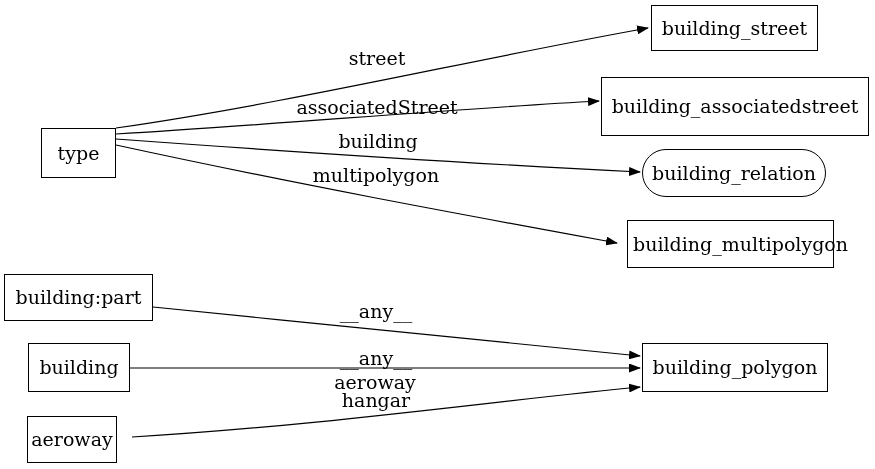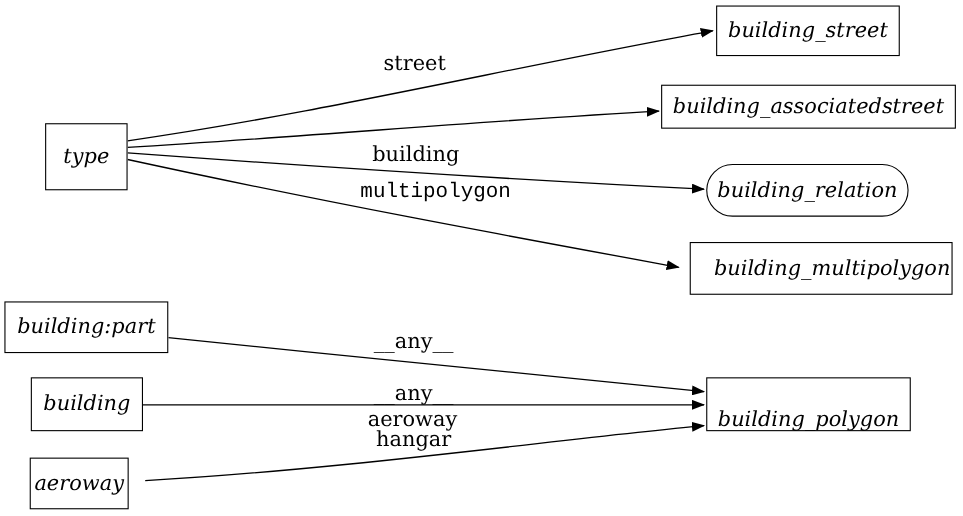--- a/index.html
+++ b/index.html
@@ -9,41 +9,41 @@
     font-family:"DejaVu Serif","Liberation Serif",serif;
     color:var(--text,#000000);
   }
   .edge-layer{position:absolute;left:0;top:0;width:875px;height:469px;}
   .edge-path{fill:none;stroke:var(--stroke,#000000);stroke-width:1.2px;}
   .node{
     position:absolute;box-sizing:border-box;
     display:flex;align-items:center;justify-content:center;
     border:1.4px solid var(--stroke,#000000);
     background:#ffffff;
-    font-size:19px;line-height:1;white-space:nowrap;font-style:italic;
+    font-size:19px;line-height:1;white-space:nowrap;
   }
   .elabel{
     position:absolute;transform:translate(-50%,-50%);
     font-size:19px;line-height:1;white-space:nowrap;
   }
   
-  #n-type{left:41px;top:112px;width:75px;height:61px;}
+  #n-type{left:41px;top:128px;width:75px;height:50px;}
   #n-street{left:651px;top:5px;width:167px;height:46px;}
-  #n-assoc{left:601px;top:77px;width:268px;height:40px;}
+  #n-assoc{left:601px;top:77px;width:268px;height:59px;}
   #n-relation{left:642px;top:149px;width:184px;height:48px;border-radius:24px;}
-  #n-multi{left:627px;top:220px;width:239px;height:48px;padding-left:20px;}
+  #n-multi{left:627px;top:220px;width:207px;height:48px;padding-left:20px;}
   #n-part{left:4px;top:274px;width:149px;height:47px;}
   #n-building{left:28px;top:343px;width:102px;height:49px;}
   #n-aeroway{left:27px;top:416px;width:90px;height:47px;}
-  #n-polygon{left:642px;top:343px;width:186px;height:49px;align-items:flex-end;}
+  #n-polygon{left:642px;top:343px;width:186px;height:49px;}
   
   #l-street{left:377px;top:58px;}
   #l-assoc{left:377px;top:107px;}
   #l-building{left:378px;top:141px;}
-  #l-multi{left:396px;top:175px;font-family:Liberation Mono, monospace;}
+  #l-multi{left:376px;top:175px;}
   #l-any1{left:376px;top:311px;}
   #l-any2{left:376px;top:358px;}
   #l-terminal{left:375px;top:382px;}
   #l-hangar{left:376px;top:400px;}
 </style>
 </head>
 <body>
 
 <div class="canvas">
 
@@ -84,20 +84,21 @@
     <span>building</span>
   </div>
   <div class="node" id="n-aeroway">
     <span>aeroway</span>
   </div>
   <div class="node" id="n-polygon">
     <span>building_polygon</span>
   </div>
 
   <div class="elabel" id="l-street">street</div>
+  <div class="elabel" id="l-assoc">associatedStreet</div>
   <div class="elabel" id="l-building">building</div>
   <div class="elabel" id="l-multi">multipolygon</div>
   <div class="elabel" id="l-any1">__any__</div>
   <div class="elabel" id="l-any2">__any__</div>
   <div class="elabel" id="l-terminal">aeroway</div>
   <div class="elabel" id="l-hangar">hangar</div>
 
 </div>
 
 </body></html>

